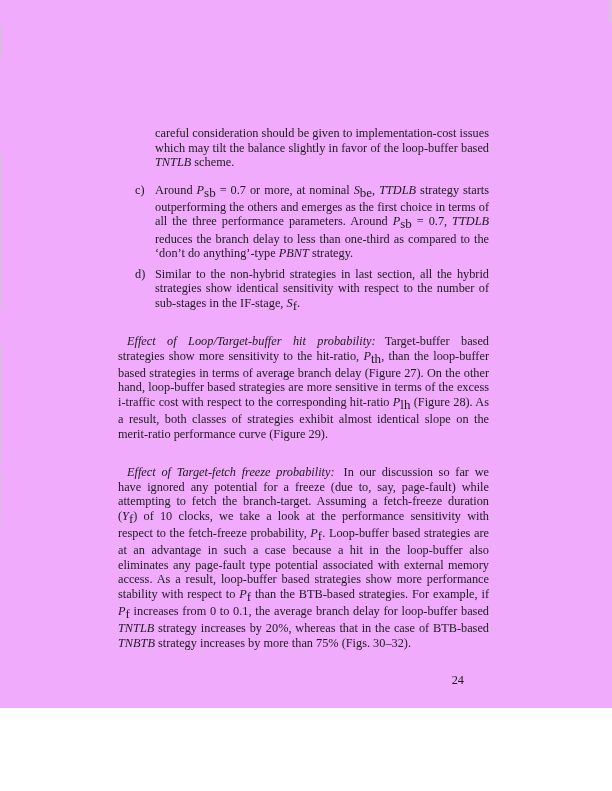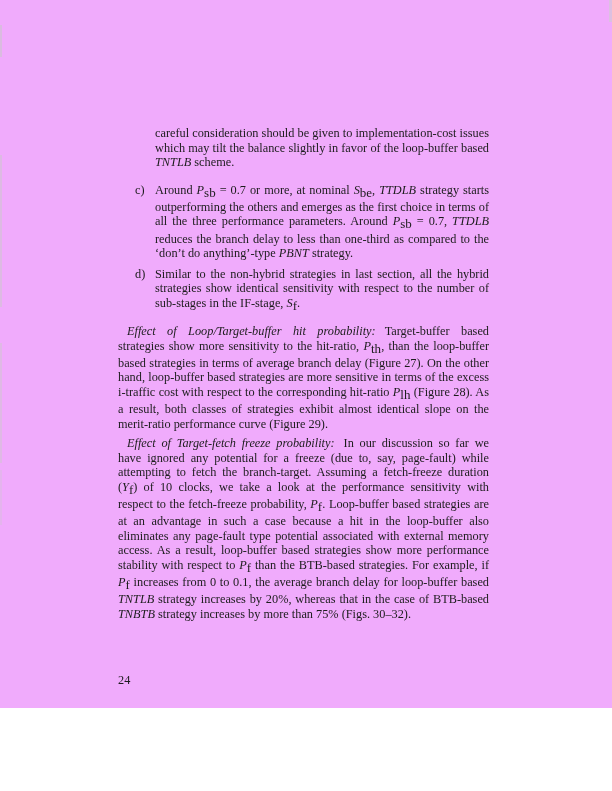--- a/index.html
+++ b/index.html
@@ -58,35 +58,35 @@
     position: relative;
     padding-left: 37px;
   }
   .list-item .label {
     position: absolute;
     left: 17px;
     top: 0;
   }
   .item-d { margin-top: 6px; }
   .body-par { text-indent: 9px; }
-  .p1 { margin-top: 11px; }
-  .p2 { margin-top: 5px; }
+  .p1 { margin-top: 21px; }
+  .p2 { margin-top: 24px; }
   .seg-v  { font-style: italic; }
   .seg-ih { font-style: italic; padding-right: 9px; }
   .seg-sub {
     font-size: 13px;
     vertical-align: -2.5px;
     font-style: normal;
   }
   .page-number {
     position: absolute;
     top: 673px;
     left: 118px;
     width: 346px;
-    text-align: left;
+    text-align: right;
     font-size: 12.3px;
   }
 </style>
 </head>
 <body>
 
 <div class="page">
 
   <div class="edge-artifact a1"></div>
   <div class="edge-artifact a2"></div>

